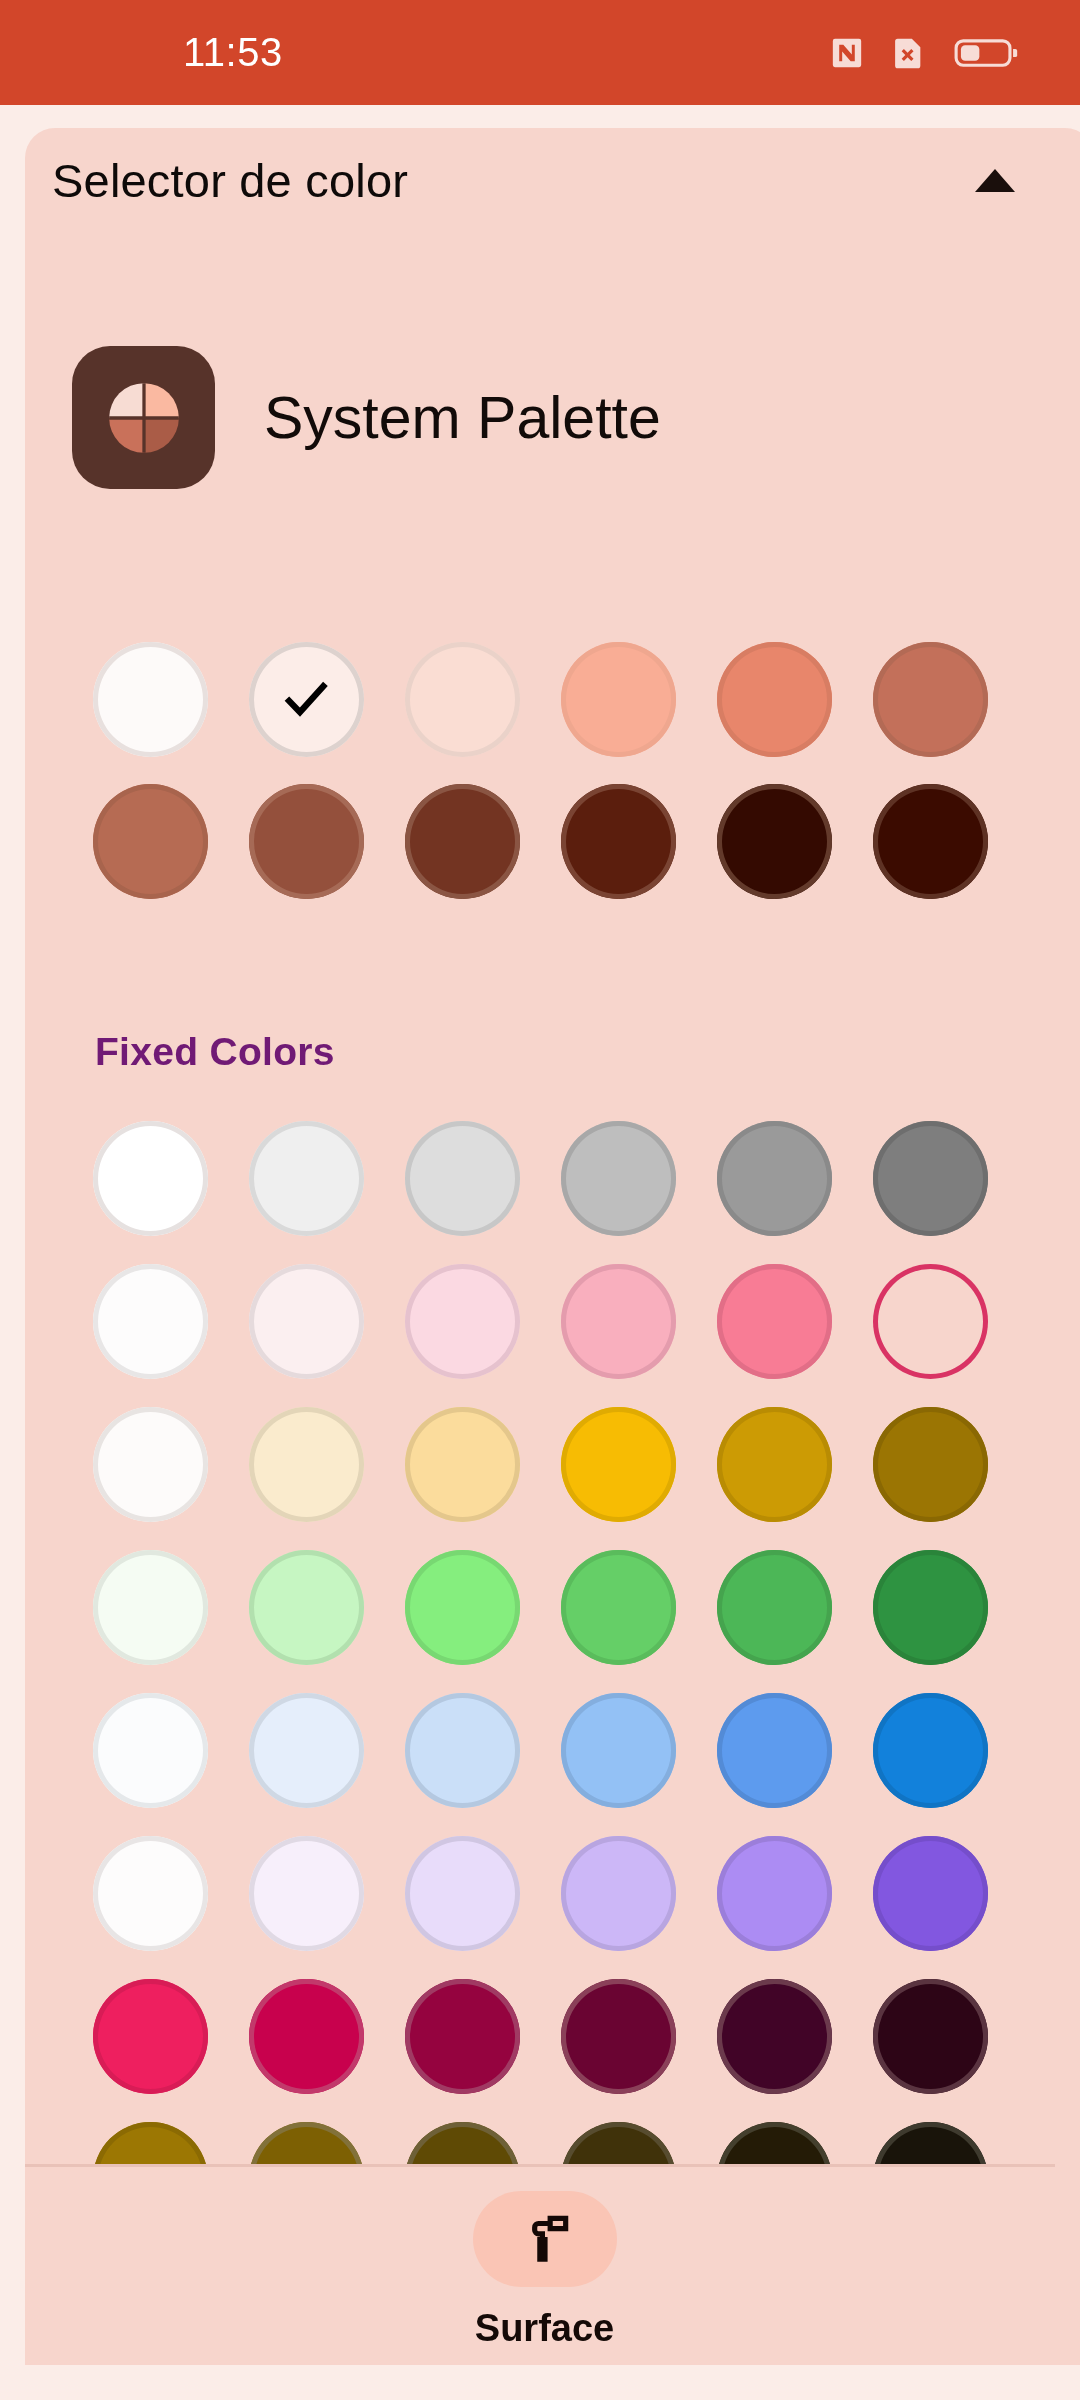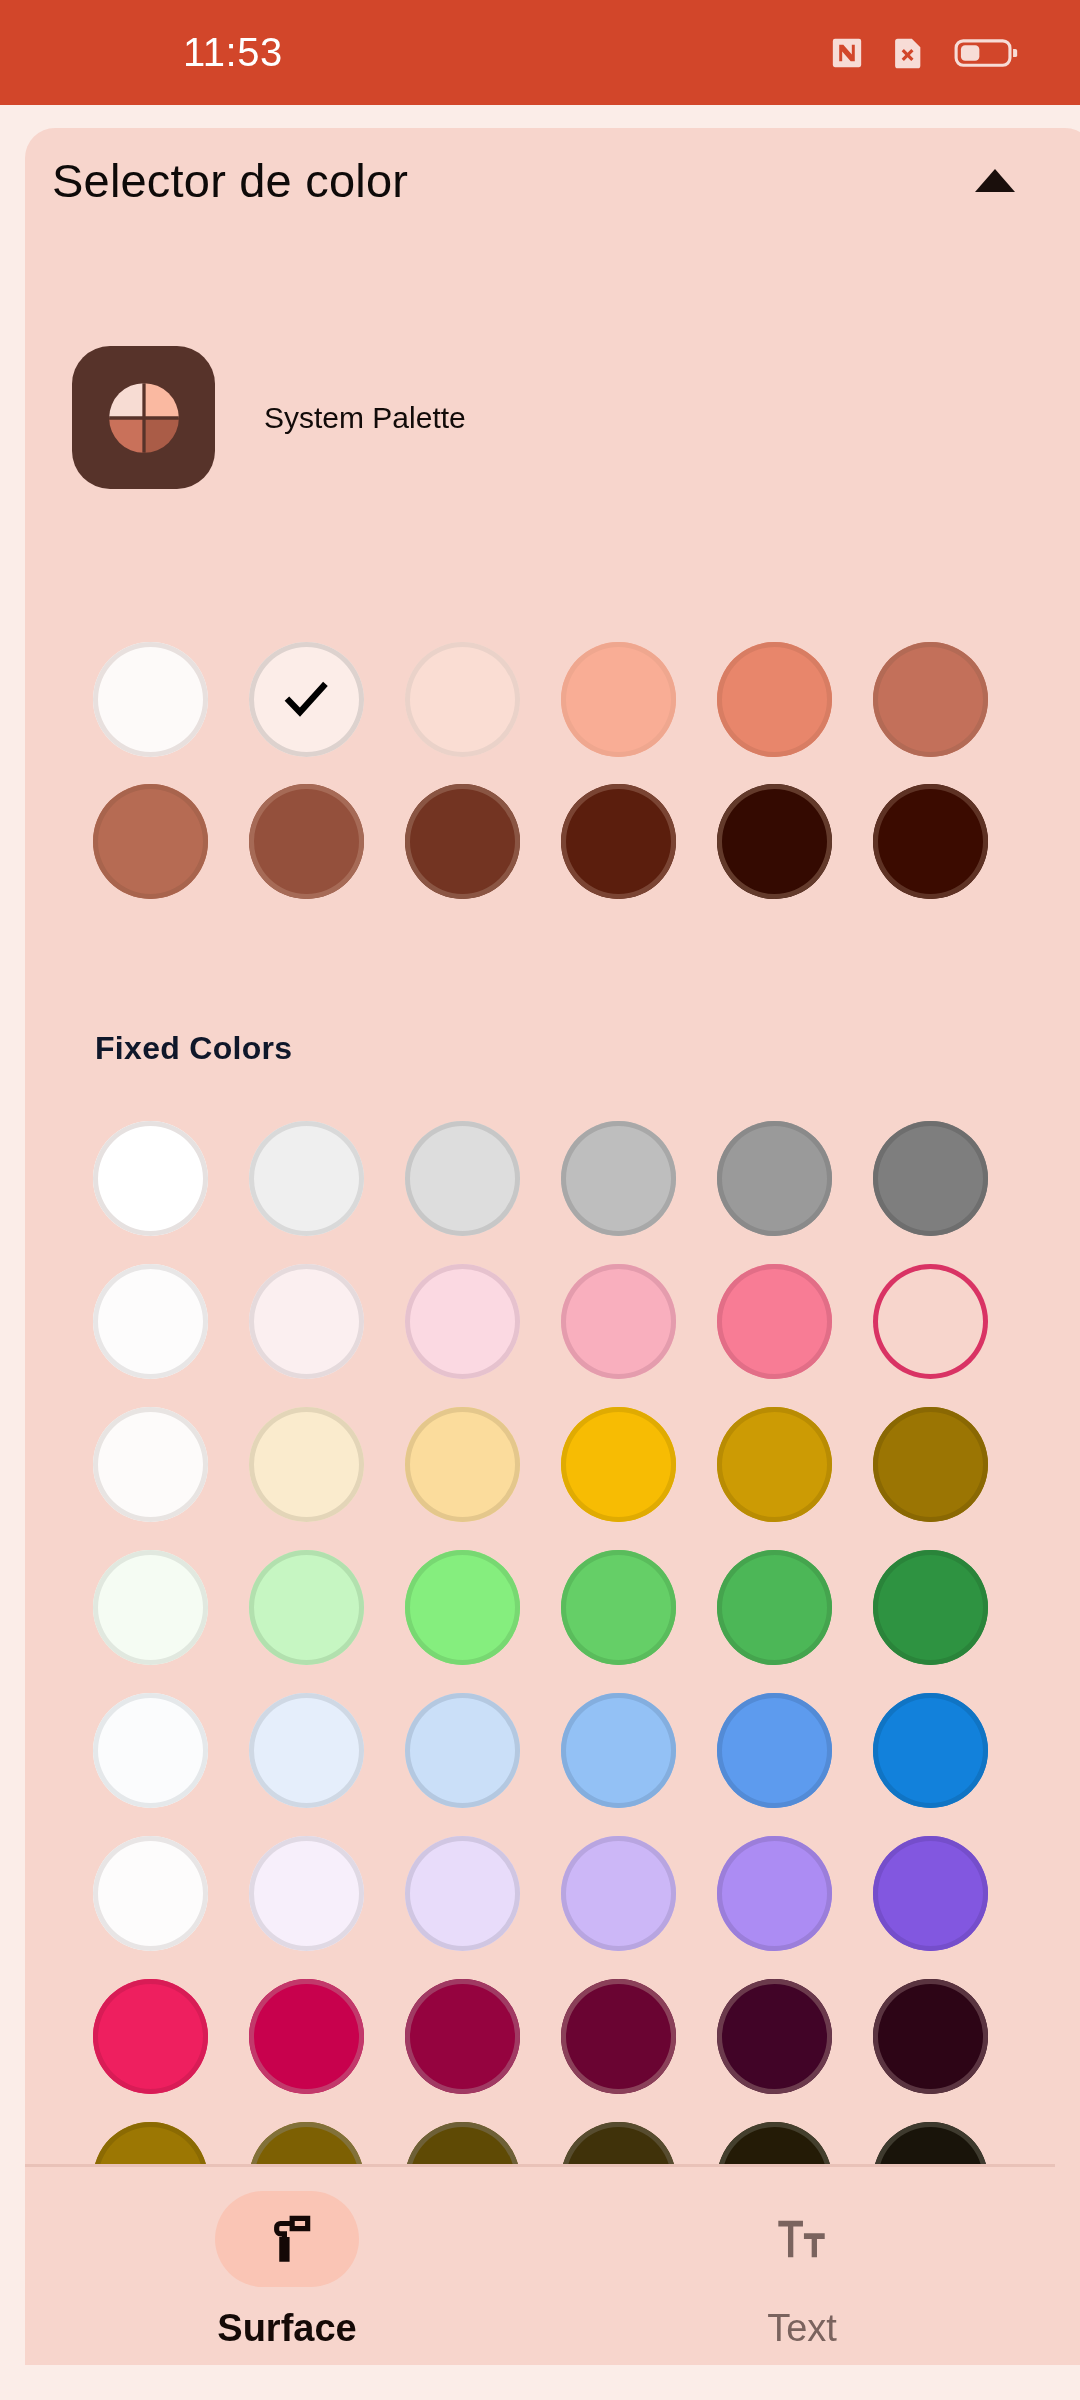--- a/index.html
+++ b/index.html
@@ -65,21 +65,21 @@
   }
   .palette-icon{
     width:143px; height:143px;
     background:#57332A; border-radius:38px;
     display:flex; align-items:center; justify-content:center;
     flex:none;
   }
   .palette-icon svg{ width:82px; height:82px; display:block; }
   .palette-name{
     margin-left:49px;
-    font-size:30px; font-weight:400; color:#120B09;
+    font-size:59px; font-weight:400; color:#120B09;
   }
 
   
   .swatch-grid{
     position:absolute; left:47px;
     width:936px;
     display:grid;
     grid-template-columns:repeat(6, 1fr);
     justify-items:center;
   }
@@ -91,21 +91,21 @@
     position:relative; cursor:pointer;
     display:flex; align-items:center; justify-content:center;
   }
   .swatch .check{
     width:52px; height:52px; display:block;
   }
 
   
   .section-label{
     position:absolute; left:70px; top:902px;
-    font-size:32px; font-weight:700; color:#0f172a;
+    font-size:39px; font-weight:700; color:#701a75;
     letter-spacing:.3px;
   }
 
   
   .nav-divider{
     position:absolute; left:0; top:2036px;
     width:1030px; height:3px; background:#E9C2B8;
   }
   .bottom-nav{
     position:absolute; left:0; top:2039px;
@@ -260,22 +260,14 @@
   <div class="nav-divider"></div>
   <div class="bottom-nav" id="bottom-nav">
       <div class="nav-item active">
         <div class="nav-pill">
           <svg width="62" height="62" viewBox="0 0 24 24">
             <path fill="none" stroke="#140806" stroke-width="2" d="M14 4h6v4h-6zM14 6H9.5A1.5 1.5 0 0 0 8 7.5v1A1.5 1.5 0 0 0 9.5 10H11v2.2M10 12.2h2v7.6h-2z"></path>
           </svg>
         </div>
         <div class="nav-label">Surface</div>
       </div>
-      <div class="nav-item">
-        <div class="nav-pill">
-          <svg width="58" height="58" viewBox="0 0 24 24">
-            <path fill="#7A635E" d="M2.2 4.4h10.2v2.4H8.4v12.8H6.2V6.8H2.2zM12.8 9.6h8.6V12h-3.2v7.6h-2.2V12h-3.2z"></path>
-          </svg>
-        </div>
-        <div class="nav-label">Text</div>
-      </div>
     </div>
 </div>
 
 </body></html>

